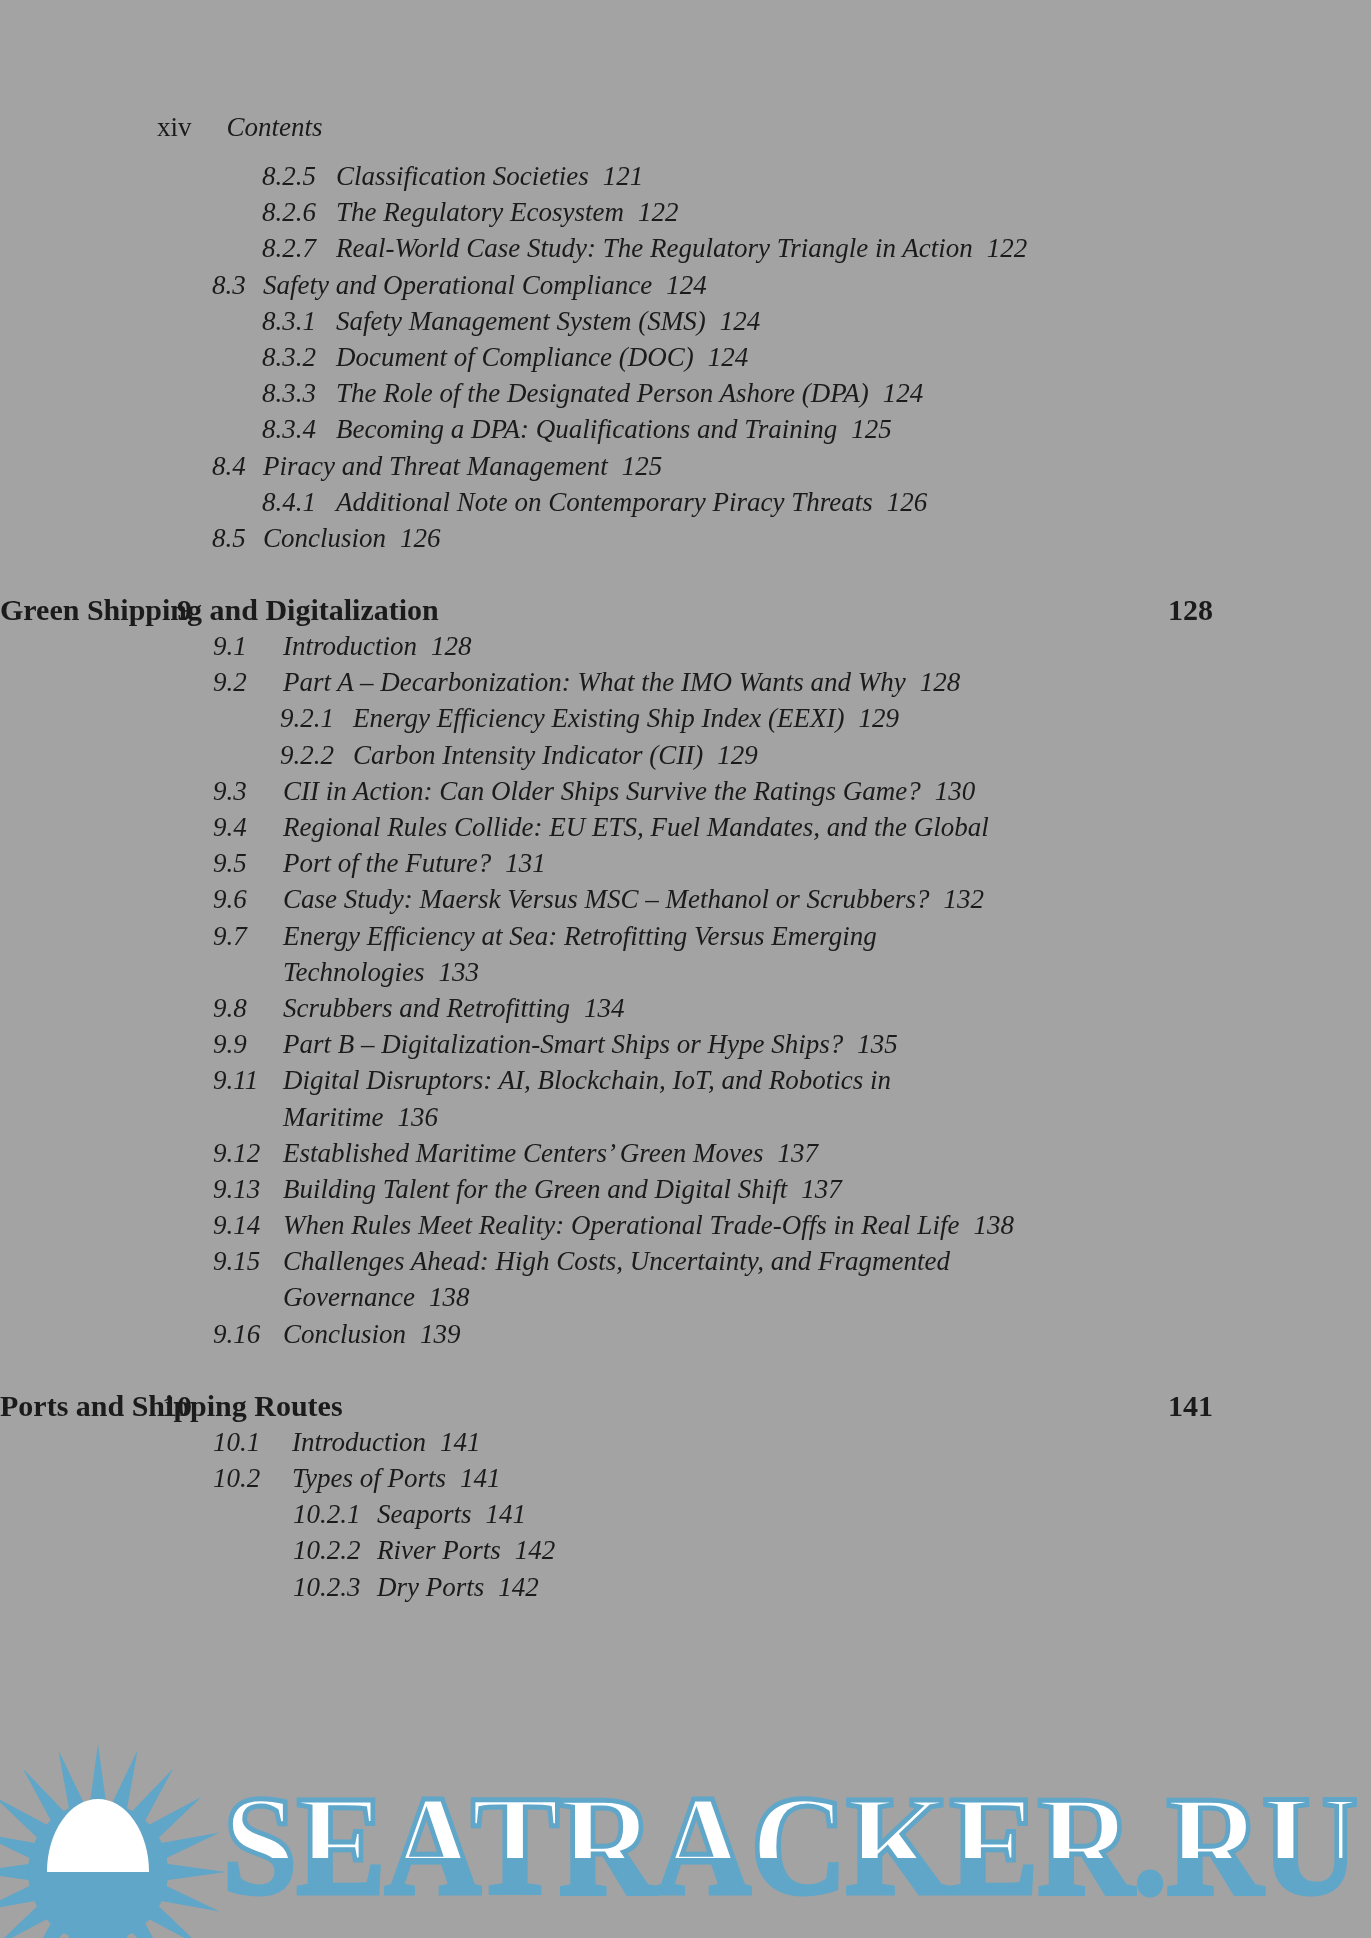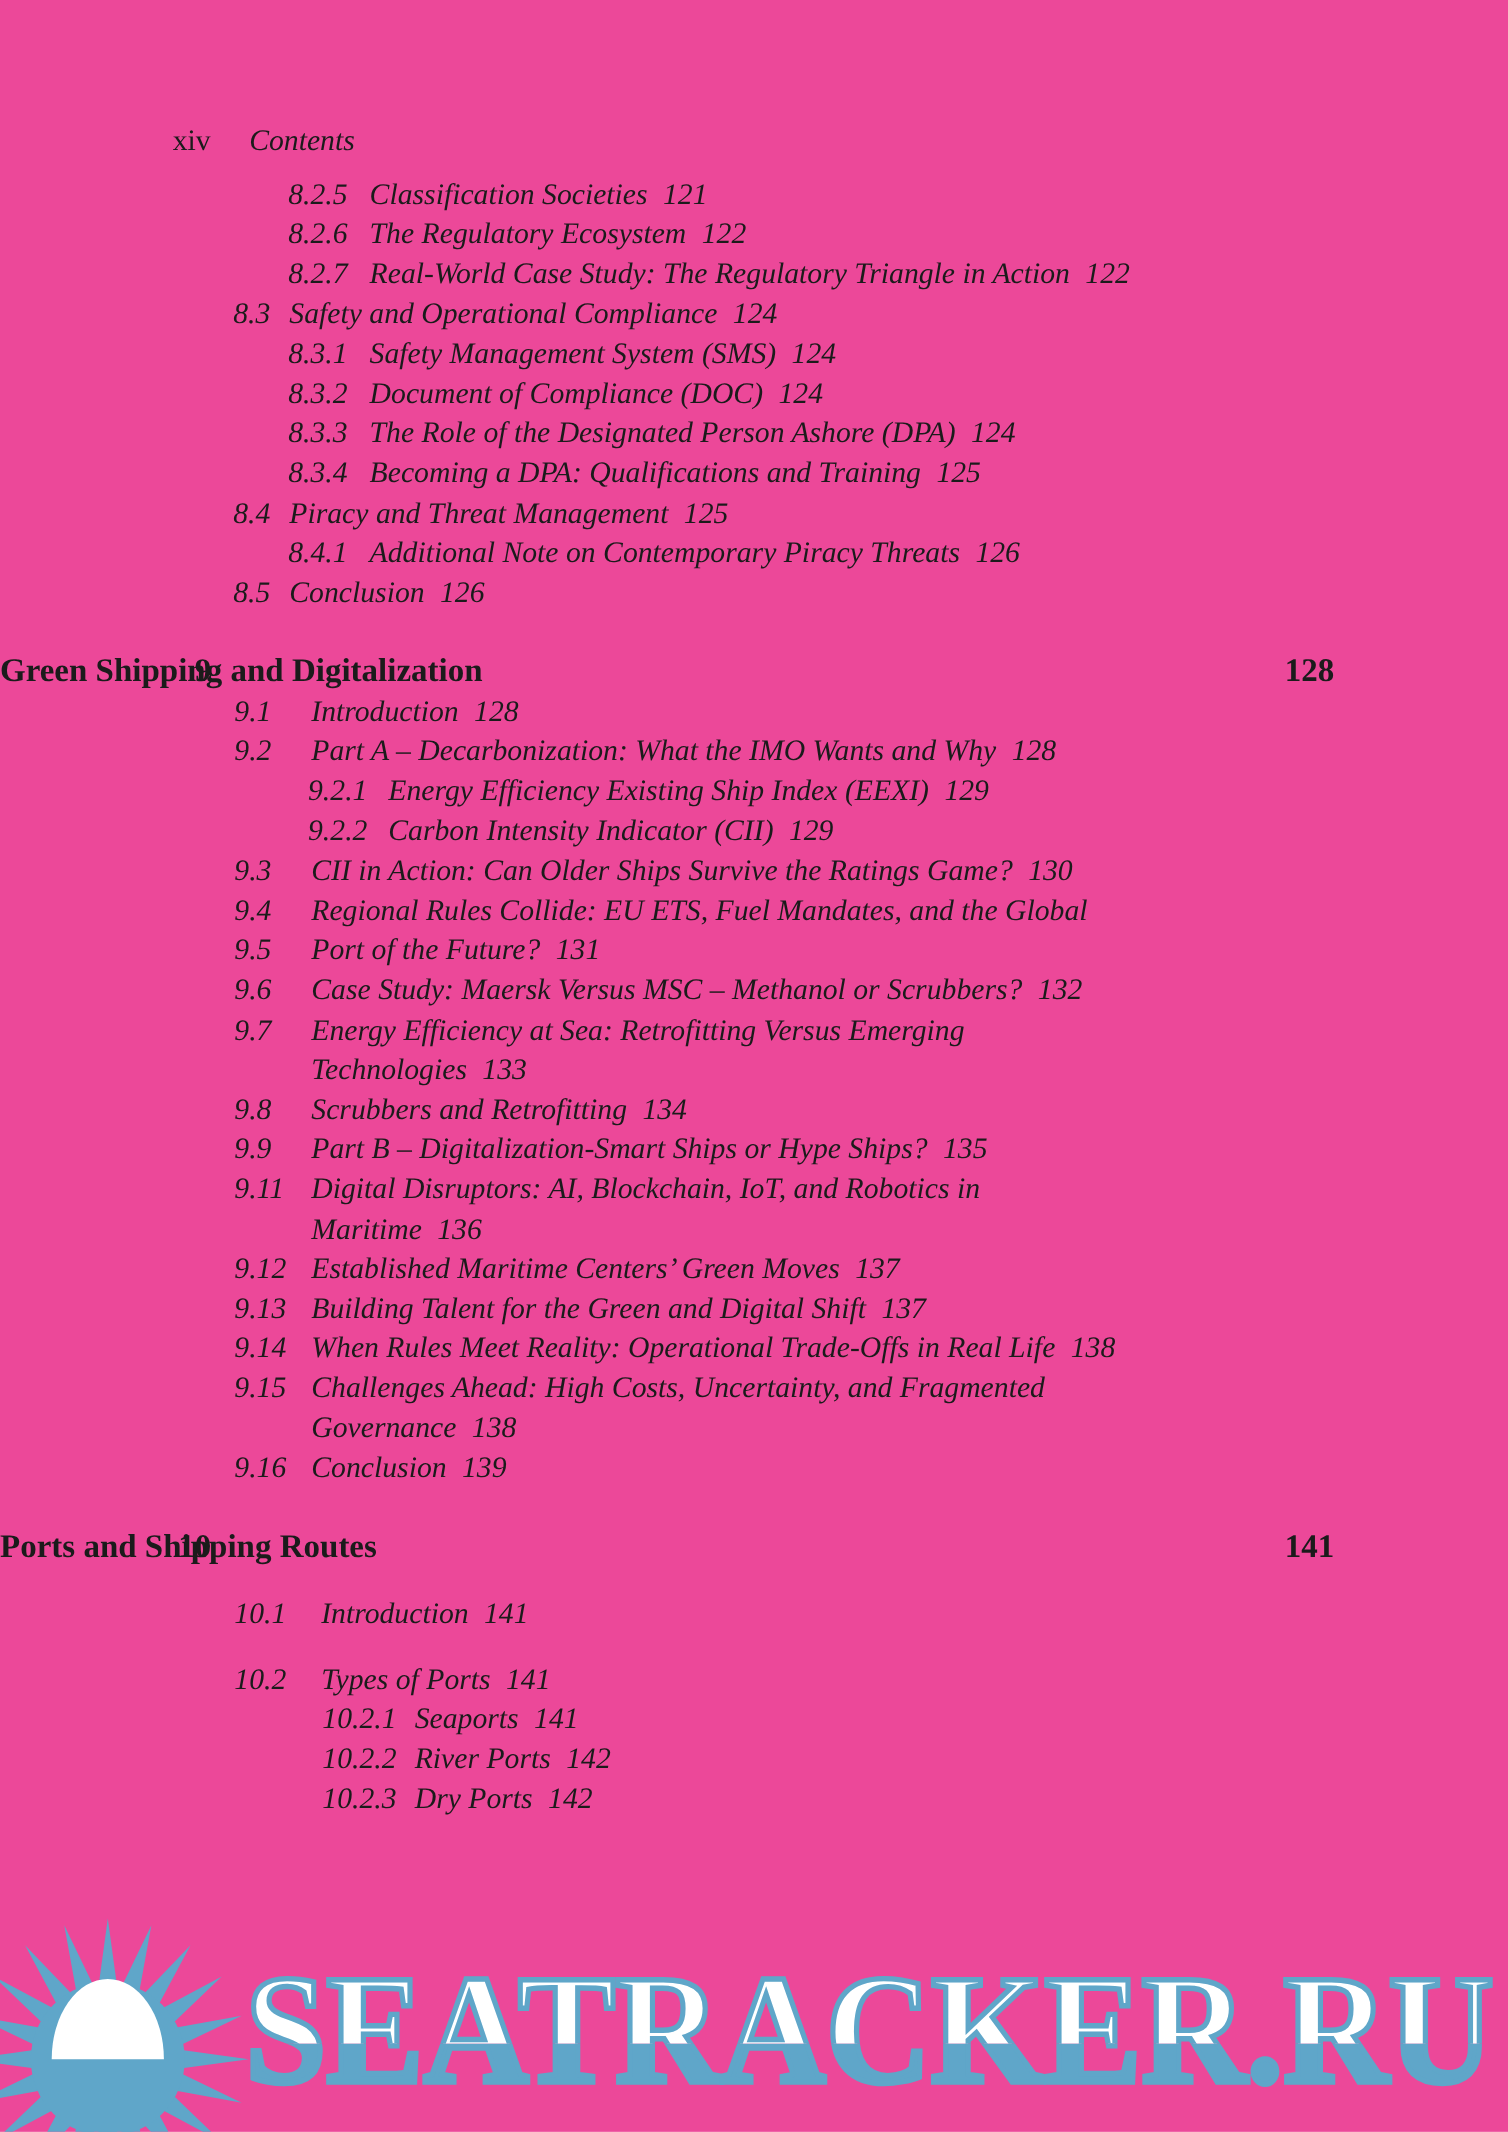--- a/index.html
+++ b/index.html
@@ -4,21 +4,21 @@
 <style>
   html,body{margin:0;padding:0;}
   body{
     width:1371px;height:1938px;
     background:#ffffff;
     font-family:"Liberation Serif", serif;
     color:#1b1b1b;
     position:relative;
     overflow:hidden;
   }
-  .page{position:absolute;inset:0;background:#ec4899;}
+  .page{position:absolute;inset:0;background:#a3a3a3;}
 
   
   .page-header{
     position:absolute;top:112px;left:157px;
     font-size:27px;line-height:30px;white-space:nowrap;
   }
   .folio{font-style:normal;}
   .contents-label{font-style:italic;margin-left:35px;}
 
   
@@ -39,21 +39,21 @@
   .entry{position:relative;}
   .entry .t{height:36.2px;line-height:36.2px;white-space:nowrap;}
   .entry .num{position:absolute;top:0;height:36.2px;line-height:36.2px;}
   .pg{margin-left:14px;}
 
   
   .sec-8  .lv2{padding-left:263px;} .sec-8  .lv2 .num{left:212px;}
   .sec-8  .lv3{padding-left:336px;} .sec-8  .lv3 .num{left:262px;}
   .sec-9  .lv2{padding-left:283px;} .sec-9  .lv2 .num{left:213px;}
   .sec-9  .lv3{padding-left:353px;} .sec-9  .lv3 .num{left:280px;}
-  .sec-10 .lv2{padding-left:292px;margin-top:24px;} .sec-10 .lv2 .num{left:213px;}
+  .sec-10 .lv2{padding-left:292px;} .sec-10 .lv2 .num{left:213px;}
   .sec-10 .lv3{padding-left:377px;} .sec-10 .lv3 .num{left:293px;}
 
   
   .watermark{position:absolute;left:0;top:1700px;width:1371px;height:238px;}
 </style>
 </head>
 <body>
 
 <div class="page">
 

